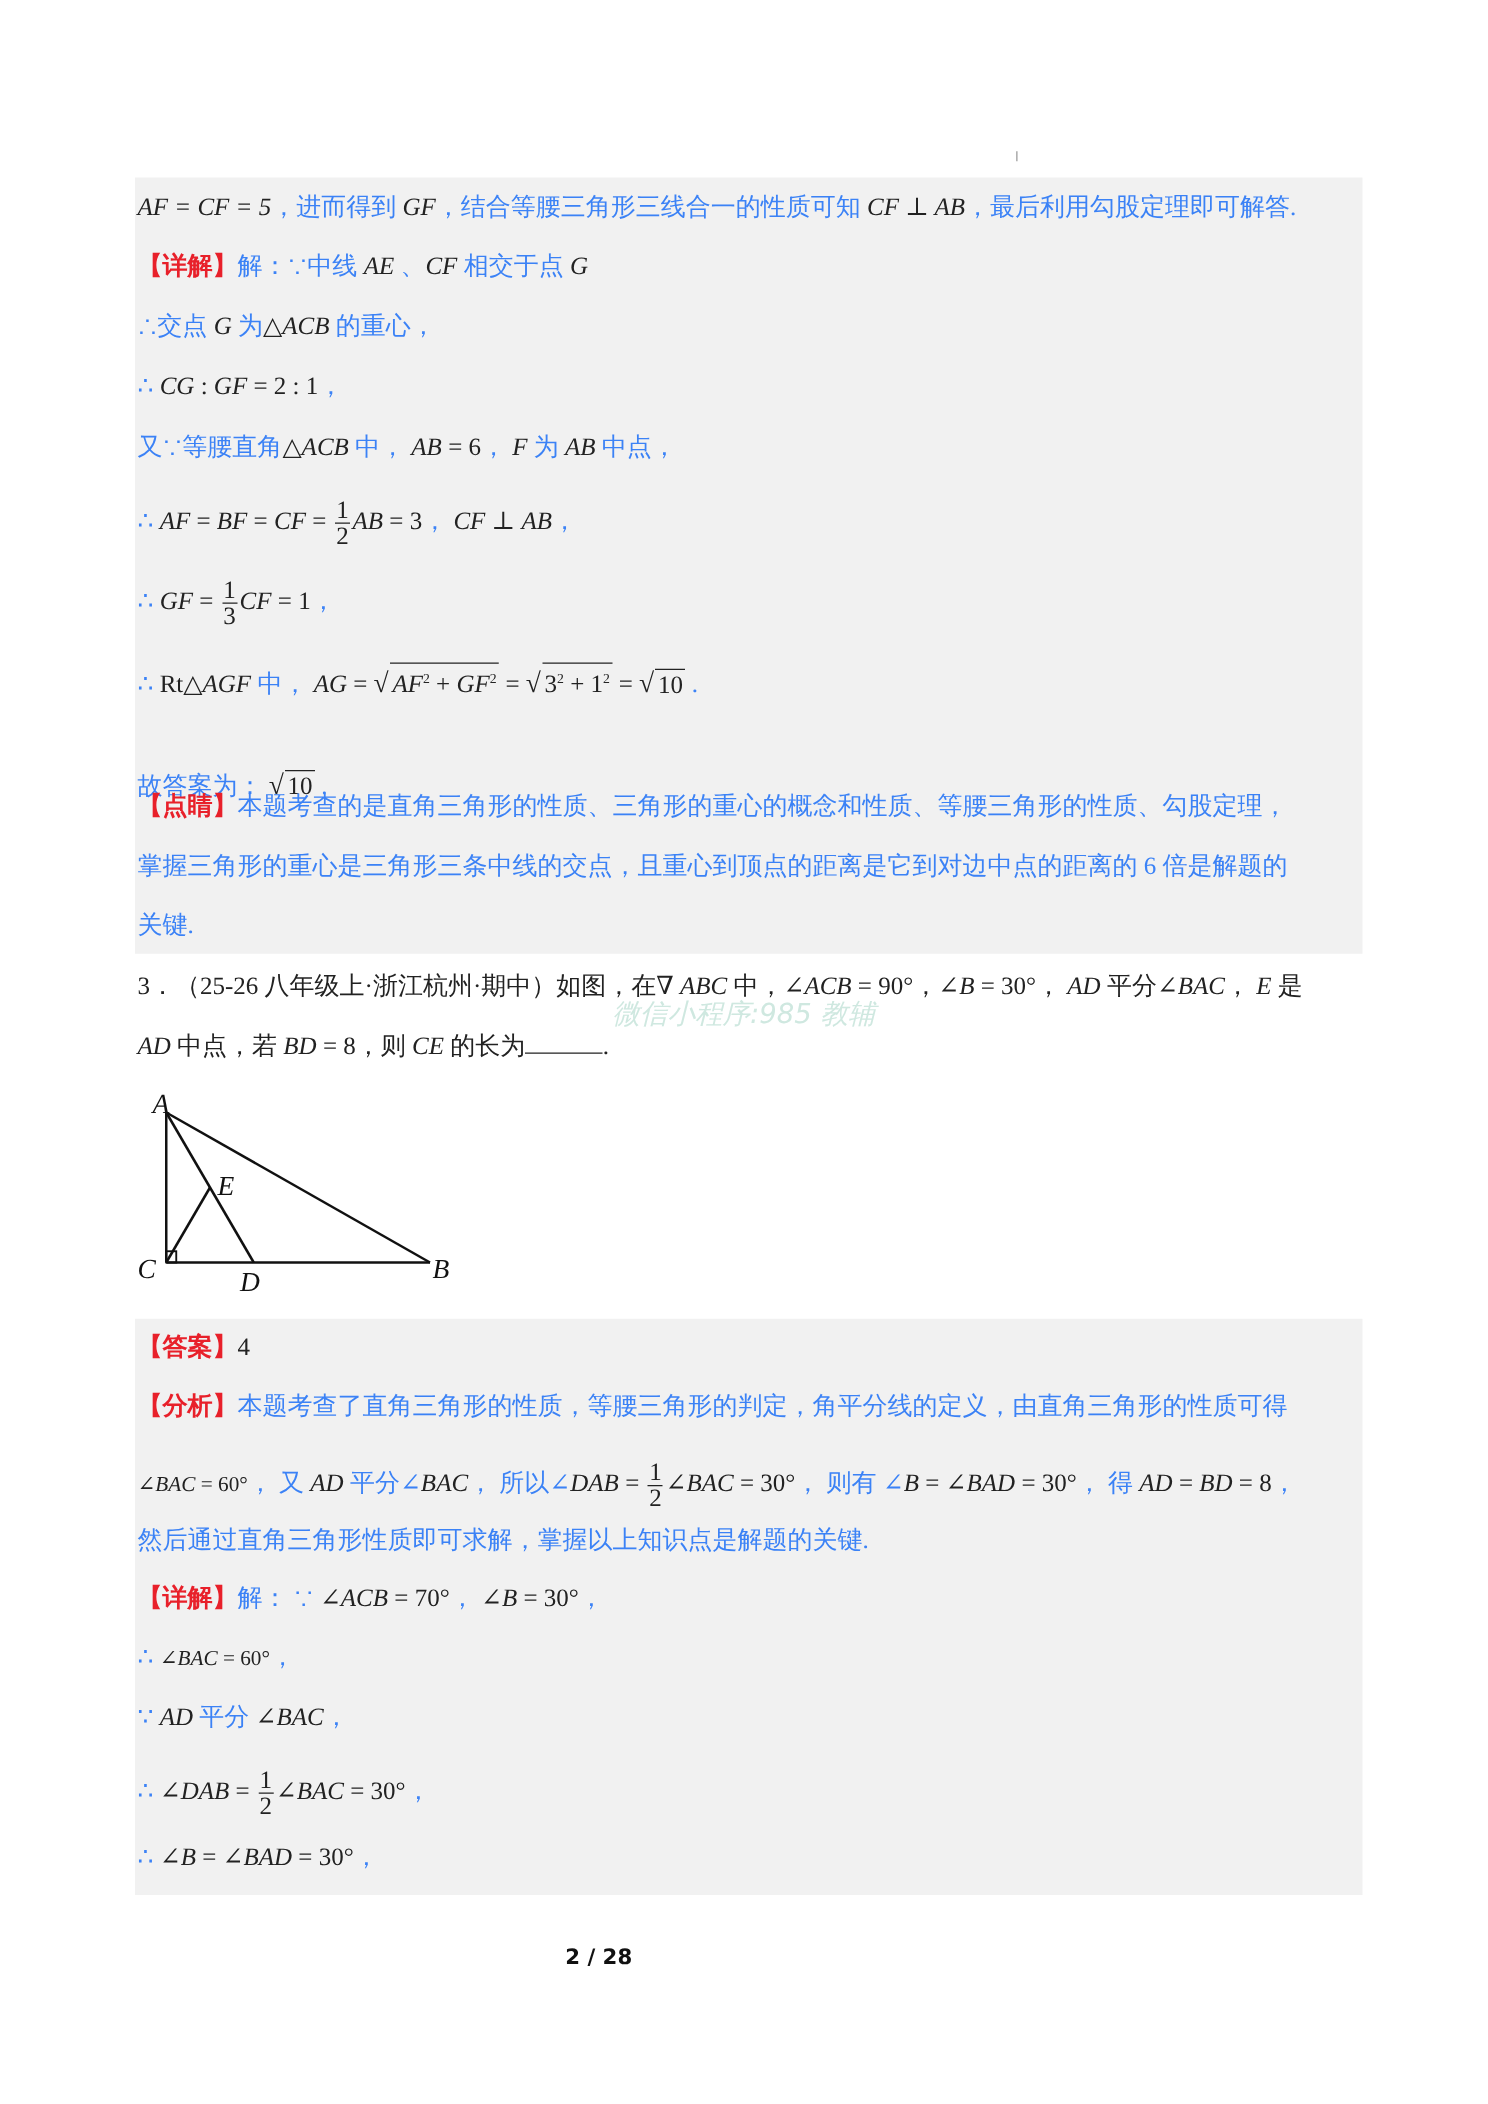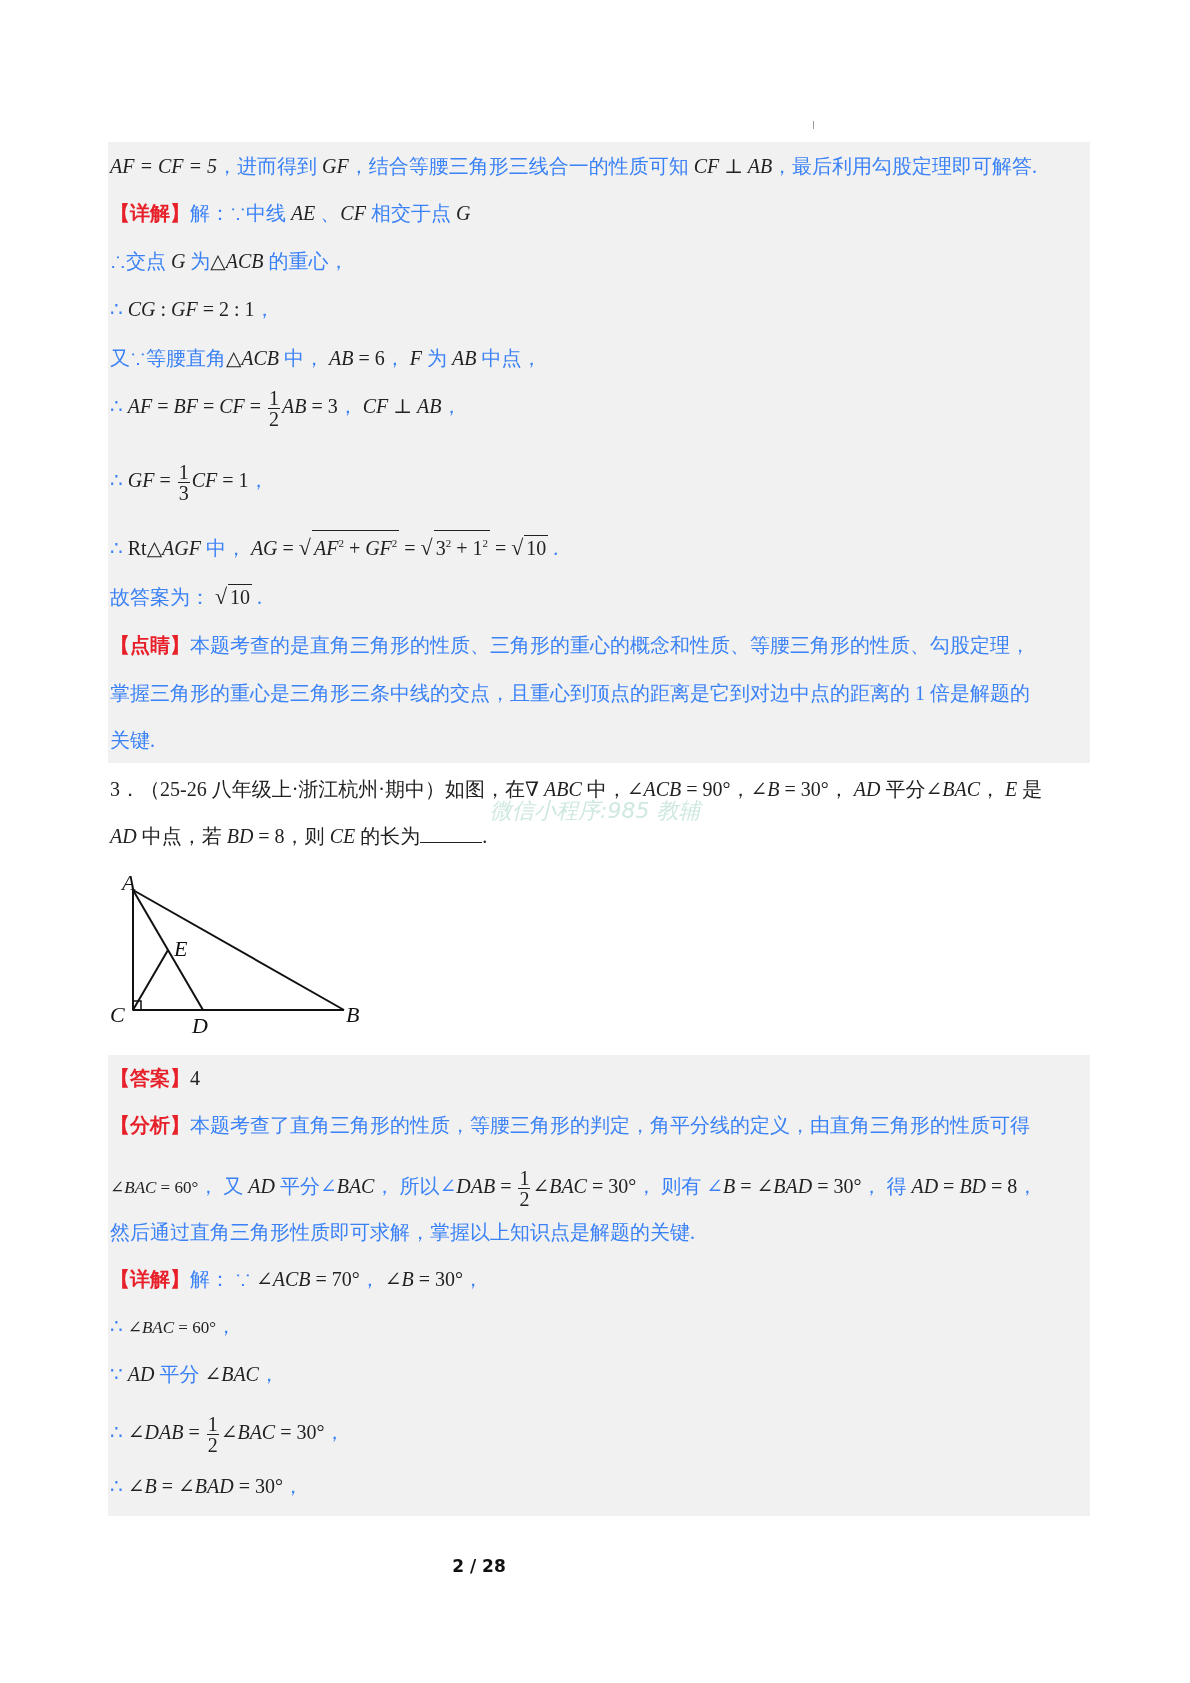--- a/index.html
+++ b/index.html
@@ -41,37 +41,37 @@
 </div>
 <div class="line" style="top:249px">
   <span class="red">∴交点 </span><span class="m">G</span><span class="red"> 为</span><span class="mr">△</span><span class="m">ACB</span><span class="red"> 的重心，</span>
 </div>
 <div class="line" style="top:297px">
   <span class="red">∴ </span><span class="m">CG</span><span class="mr"> : </span><span class="m">GF</span><span class="mr"> = 2 : 1</span><span class="red">，</span>
 </div>
 <div class="line" style="top:346px">
   <span class="red">又∵等腰直角</span><span class="mr">△</span><span class="m">ACB</span><span class="red"> 中， </span><span class="m">AB</span><span class="mr"> = 6</span><span class="red">， </span><span class="m">F</span><span class="red"> 为 </span><span class="m">AB</span><span class="red"> 中点，</span>
 </div>
-<div class="line" style="top:388px">
+<div class="line" style="top:398px">
   <span class="red">∴ </span><span class="m">AF</span><span class="mr"> = </span><span class="m">BF</span><span class="mr"> = </span><span class="m">CF</span><span class="mr"> = </span><span class="frac"><span class="n">1</span><span class="d">2</span></span><span class="m">AB</span><span class="mr"> = 3</span><span class="red">， </span><span class="m">CF</span><span class="mr"> ⊥ </span><span class="m">AB</span><span class="red">，</span>
 </div>
 <div class="line" style="top:462px">
   <span class="red">∴ </span><span class="m">GF</span><span class="mr"> = </span><span class="frac"><span class="n">1</span><span class="d">3</span></span><span class="m">CF</span><span class="mr"> = 1</span><span class="red">，</span>
 </div>
 <div class="line" style="top:530px">
   <span class="red">∴ </span><span class="mr">Rt△</span><span class="m">AGF</span><span class="red"> 中， </span><span class="m">AG</span><span class="mr"> = </span><span class="rad">√</span><span class="sqrt"><span class="m">AF</span><sup class="mr" style="font-size:11px">2</sup><span class="mr"> + </span><span class="m">GF</span><sup class="mr" style="font-size:11px">2</sup></span><span class="mr"> = </span><span class="rad">√</span><span class="sqrt"><span class="mr">3</span><sup class="mr" style="font-size:11px">2</sup><span class="mr"> + 1</span><sup class="mr" style="font-size:11px">2</sup></span><span class="mr"> = </span><span class="rad">√</span><span class="sqrt mr">10</span><span class="red"> .</span>
 </div>
-<div class="line" style="top:584px">
+<div class="line" style="top:616px">
   <span class="red">故答案为： </span><span class="rad">√</span><span class="sqrt mr">10</span><span class="red"> .</span>
 </div>
 <div class="line" style="top:633px">
   <span class="br">【点睛】</span><span class="red">本题考查的是直角三角形的性质、三角形的重心的概念和性质、等腰三角形的性质、勾股定理，</span>
 </div>
 <div class="line" style="top:681px">
-  <span class="red">掌握三角形的重心是三角形三条中线的交点，且重心到顶点的距离是它到对边中点的距离的 1 倍是解题的</span>
+  <span class="red">掌握三角形的重心是三角形三条中线的交点，且重心到顶点的距离是它到对边中点的距离的 6 倍是解题的</span>
 </div>
 <div class="line" style="top:728px">
   <span class="red">关键.</span>
 </div>
 
 <div class="wm">微信小程序:985 教辅</div>
 
 <div class="line blk" style="top:777px">
   <span>3．</span><span>（25-26 八年级上·浙江杭州·期中）</span><span>如图，在∇ </span><span class="m">ABC</span><span> 中，∠</span><span class="m">ACB</span><span> = 90°，∠</span><span class="m">B</span><span> = 30°， </span><span class="m">AD</span><span> 平分∠</span><span class="m">BAC</span><span>， </span><span class="m">E</span><span> 是</span>
 </div>

